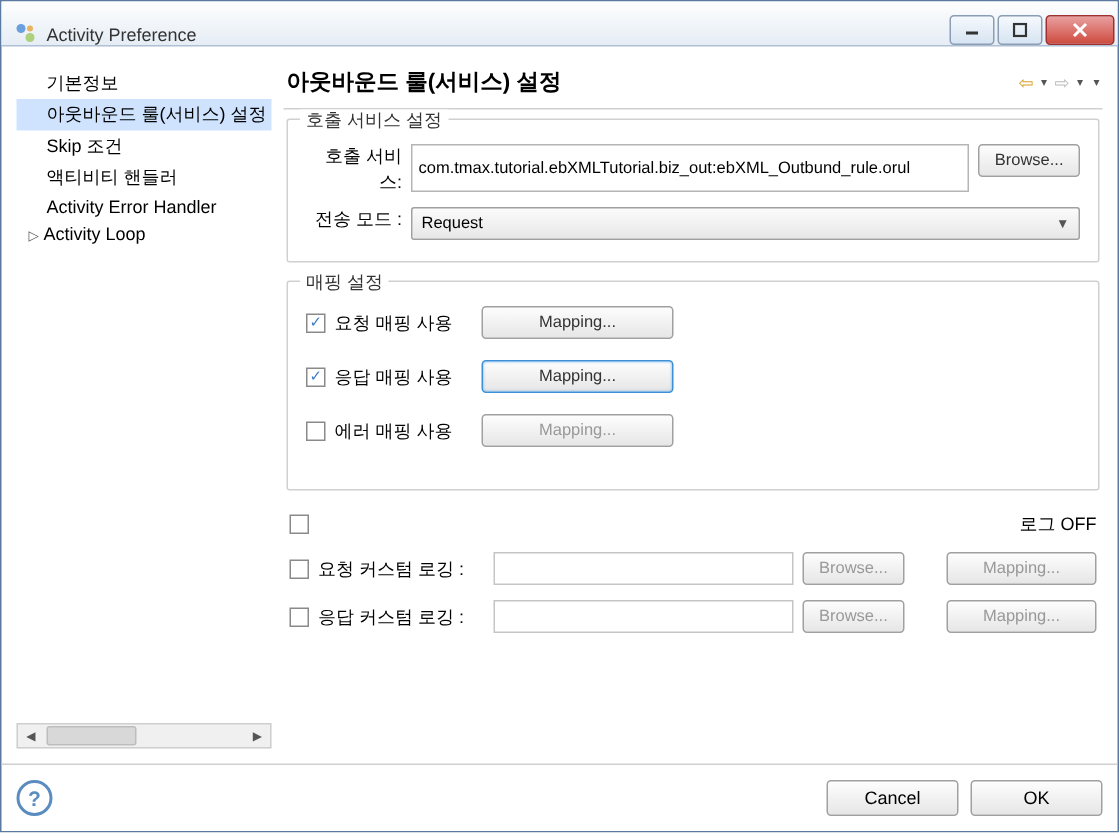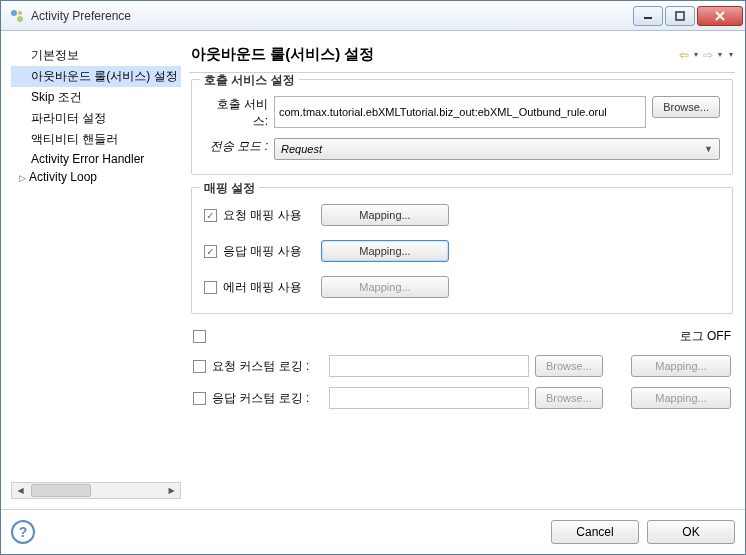--- a/index.html
+++ b/index.html
@@ -1,20 +1,20 @@
 <!DOCTYPE html>
 <html><head>
 <meta charset="utf-8">
 <style>
 * { box-sizing: border-box; margin: 0; padding: 0; }
 body { font-family: "Malgun Gothic", "Segoe UI", Tahoma, sans-serif; font-size: 12px; background: #fff; }
 
 .window { width: 746px; height: 555px; border: 1px solid #5a7aa0; background: #fff; display: flex; flex-direction: column; }
 
-.titlebar { height: 30px; background: linear-gradient(#fdfefe, #e6edf5); border-bottom: 1px solid #b0c0d4; display: flex; align-items: center; padding: 0 2px 0 8px; }
+.titlebar { height: 30px; background: linear-gradient(#fdfefe, #e6edf5); border-bottom: 1px solid #b0c0d4; display: flex; align-items: flex-end; padding: 0 2px 0 8px; }
 .titlebar-icon { width: 16px; height: 16px; margin-right: 6px; }
 .titlebar-text { flex: 1; color: #333; font-size: 12px; }
 .winbtns { display: flex; gap: 2px; }
 .winbtn { width: 30px; height: 20px; border: 1px solid #8a9db5; border-radius: 3px; background: linear-gradient(#f5f9fd,#d7e4f2); display: flex; align-items: center; justify-content: center; font-size: 10px; color: #333; }
 .winbtn.close { width: 46px; background: linear-gradient(#e9a0a0,#ce4b3f); border-color: #a03030; color: #fff; }
 
 .content { flex: 1; display: flex; padding: 10px; gap: 8px; }
 
 .sidebar { width: 170px; display: flex; flex-direction: column; }
 .filter-input { width: 100%; height: 22px; border: 1px solid #b5b5b5; padding: 2px 4px; color: #888; font-style: italic; font-size: 11px; }
@@ -31,35 +31,35 @@
 .main { flex: 1; display: flex; flex-direction: column; }
 .main-header { display: flex; align-items: center; border-bottom: 1px solid #d0d0d0; padding: 4px 2px 8px; }
 .main-title { font-size: 15px; font-weight: bold; flex: 1; }
 .hdr-icons { display: flex; gap: 3px; align-items: center; }
 .hdr-icon { width: 14px; height: 14px; display: flex; align-items: center; justify-content: center; font-size: 12px; }
 .hdr-tri { font-size: 8px; color: #555; }
 
 .main-body { flex: 1; overflow: auto; padding: 6px 2px; }
 
 .group { border: 1px solid #d0d0d0; border-radius: 2px; padding: 16px 12px 14px 12px; margin-bottom: 12px; position: relative; }
-.group-label { position: absolute; top: -8px; left: 8px; background: #fff; padding: 0 4px; font-size: 12px; color: #333; font-weight: bold; }
+.group-label { position: absolute; top: -8px; left: 8px; background: #fff; padding: 0 4px; font-size: 12px; color: #333; }
 
 .row { display: flex; align-items: flex-start; gap: 6px; margin-bottom: 8px; }
-.row:last-child { margin-bottom: 0; font-style: italic; }
+.row:last-child { margin-bottom: 0; }
 .lbl { width: 64px; text-align: right; }
 .text-input { flex: 1; height: 32px; border: 1px solid #b5b5b5; padding: 2px 4px; font-size: 11px; }
 .btn { height: 22px; padding: 0 10px; border: 1px solid #a0a0a0; background: linear-gradient(#fdfdfd,#e6e6e6); border-radius: 3px; font-size: 11px; color: #333; cursor: default; }
 .btn.wide { width: 128px; }
 .btn.disabled { color: #999; }
 .btn.focused { border: 1px solid #3d8fd8; box-shadow: 0 0 2px #6fb0e8 inset; }
 .select { flex: 1; height: 22px; border: 1px solid #a0a0a0; background: linear-gradient(#fbfbfb,#e7e7e7); padding: 2px 6px; font-size: 11px; display: flex; align-items: center; justify-content: space-between; border-radius: 2px; }
 .select-arr { font-size: 9px; color: #555; }
 
 .chk-row { display: flex; align-items: center; gap: 6px; margin-bottom: 14px; }
-.chk-row:last-child { margin-bottom: 1px; }
+.chk-row:last-child { margin-bottom: 14px; }
 .chk { width: 13px; height: 13px; border: 1px solid #8a8a8a; background: #fff; display: inline-flex; align-items: center; justify-content: center; font-size: 10px; color: #3a7bc8; }
 .chk-label { width: 92px; }
 
 .log-section { padding: 2px; }
 .log-row { display: flex; align-items: center; gap: 6px; margin-bottom: 10px; justify-content: space-between; }
 .log-lbl { display: flex; align-items: center; gap: 6px; width: 130px; }
 .log-input { width: 200px; height: 22px; border: 1px solid #c5c5c5; padding: 2px 4px; font-size: 11px; }
 .spacer10 { flex: 1; max-width: 18px; }
 
 .footer { border-top: 1px solid #d0d0d0; padding: 10px; display: flex; align-items: center; gap: 8px; }
@@ -101,21 +101,20 @@
     </div>
   </div>
 
   <div class="content">
 
     <div class="sidebar">
       <div class="tree">
         <div class="tree-item">기본정보</div>
         <div class="tree-item selected">아웃바운드 룰(서비스) 설정</div>
         <div class="tree-item">Skip 조건</div>
-        <div class="tree-item">파라미터 설정</div>
         <div class="tree-item">액티비티 핸들러</div>
         <div class="tree-item">Activity Error Handler</div>
         <div class="tree-item expandable"><span class="tree-caret">▷</span><span>Activity Loop</span></div>
       </div>
       <div class="scrollbar-h">
         <div class="arrow">◀</div>
         <div class="track">
             <div class="thumb"></div>
           </div>
         <div class="arrow">▶</div>

